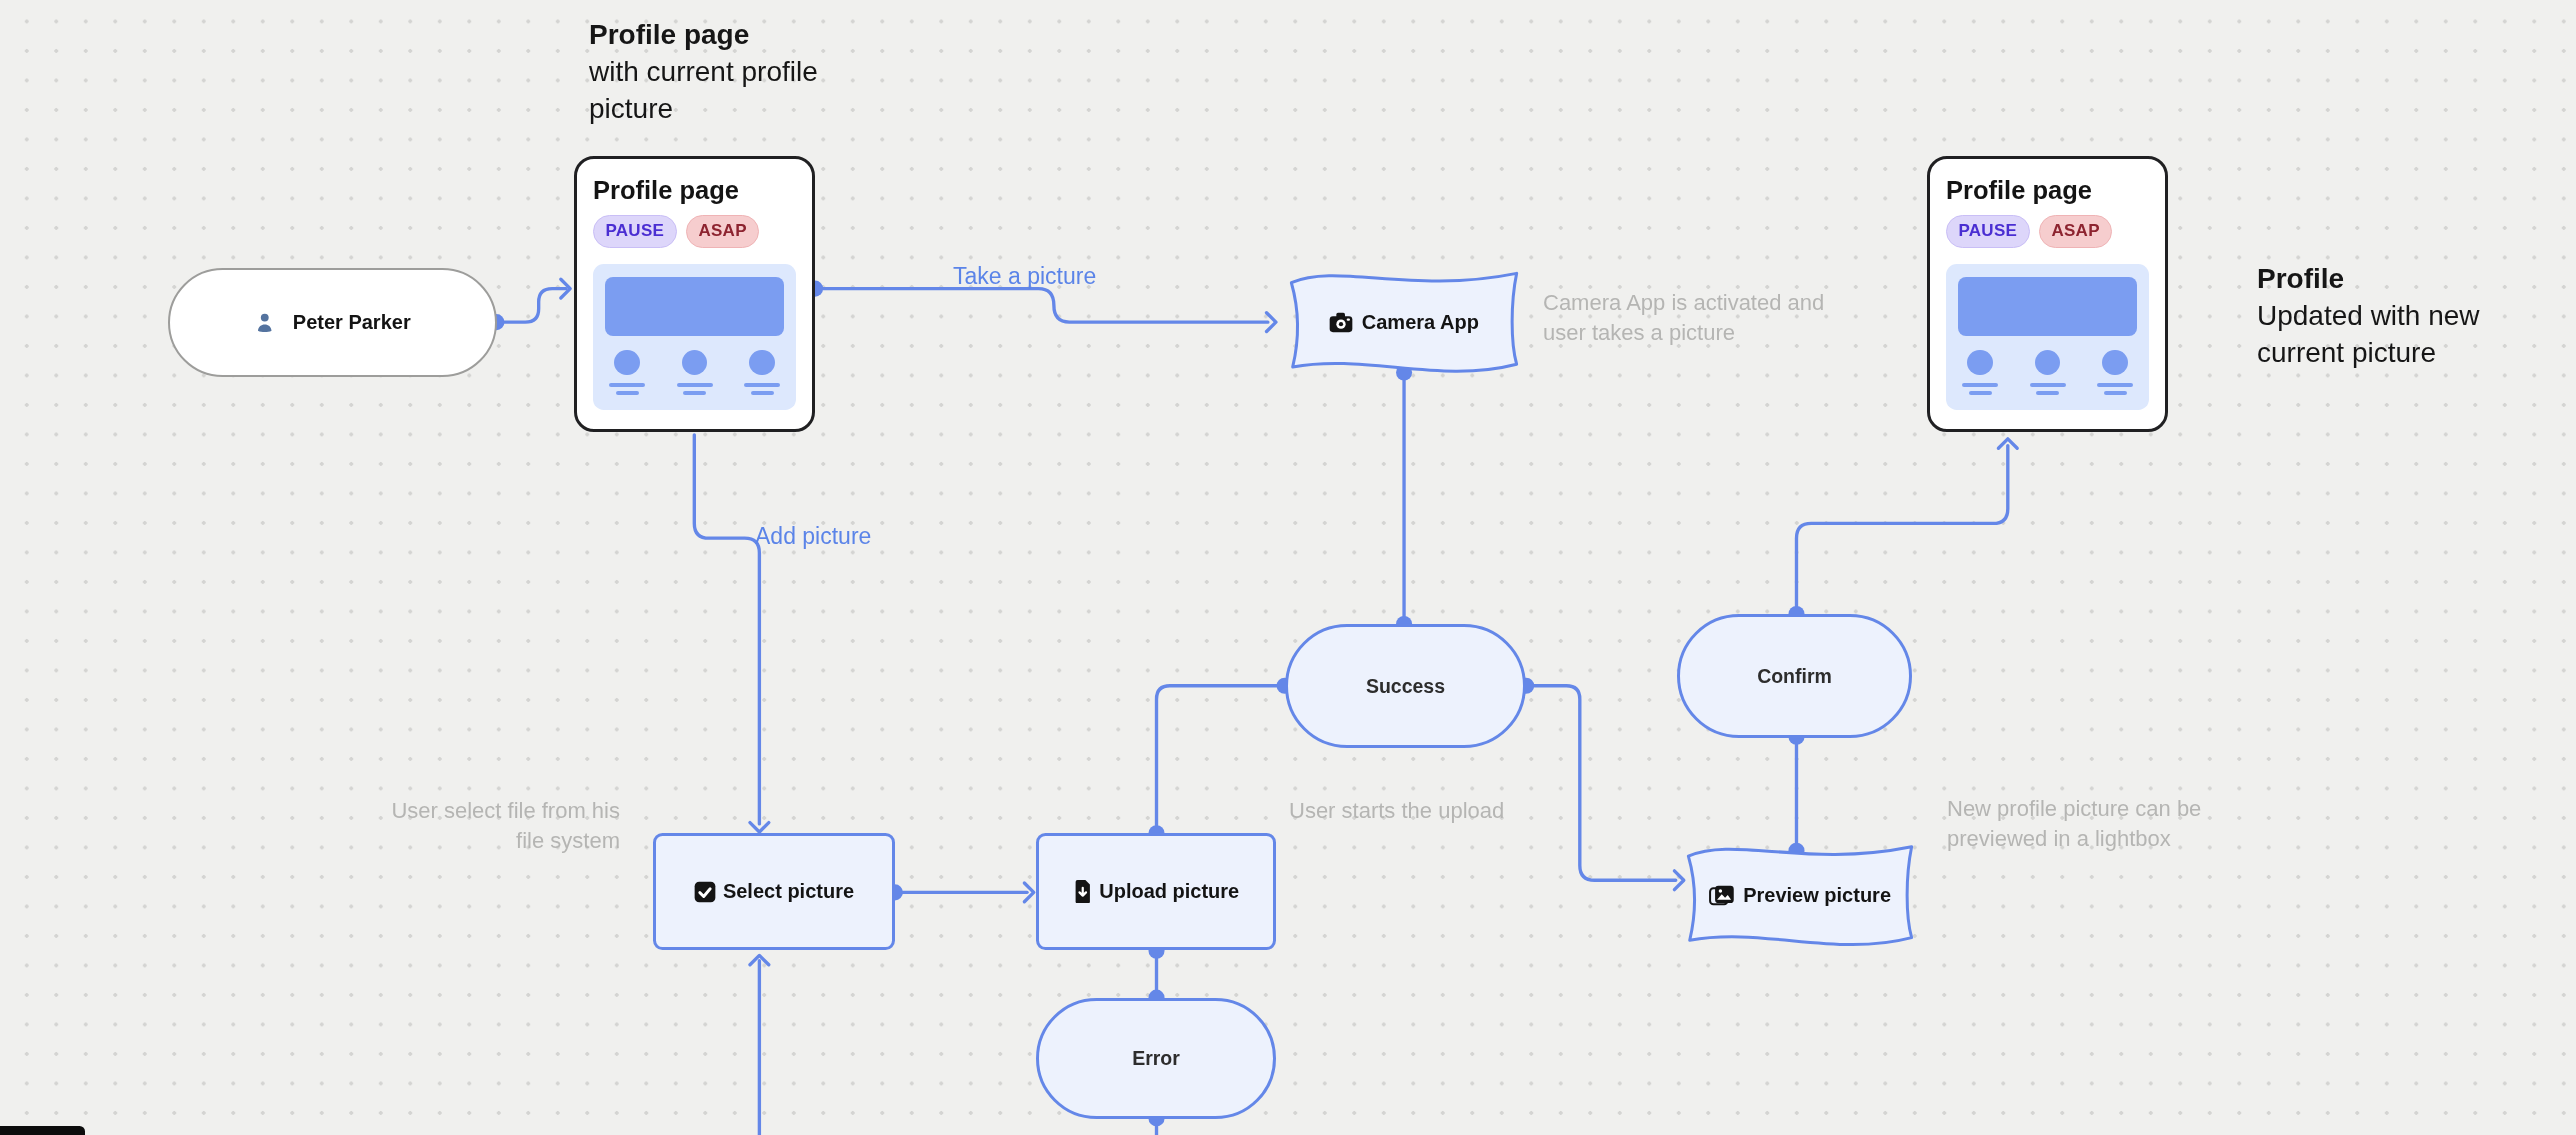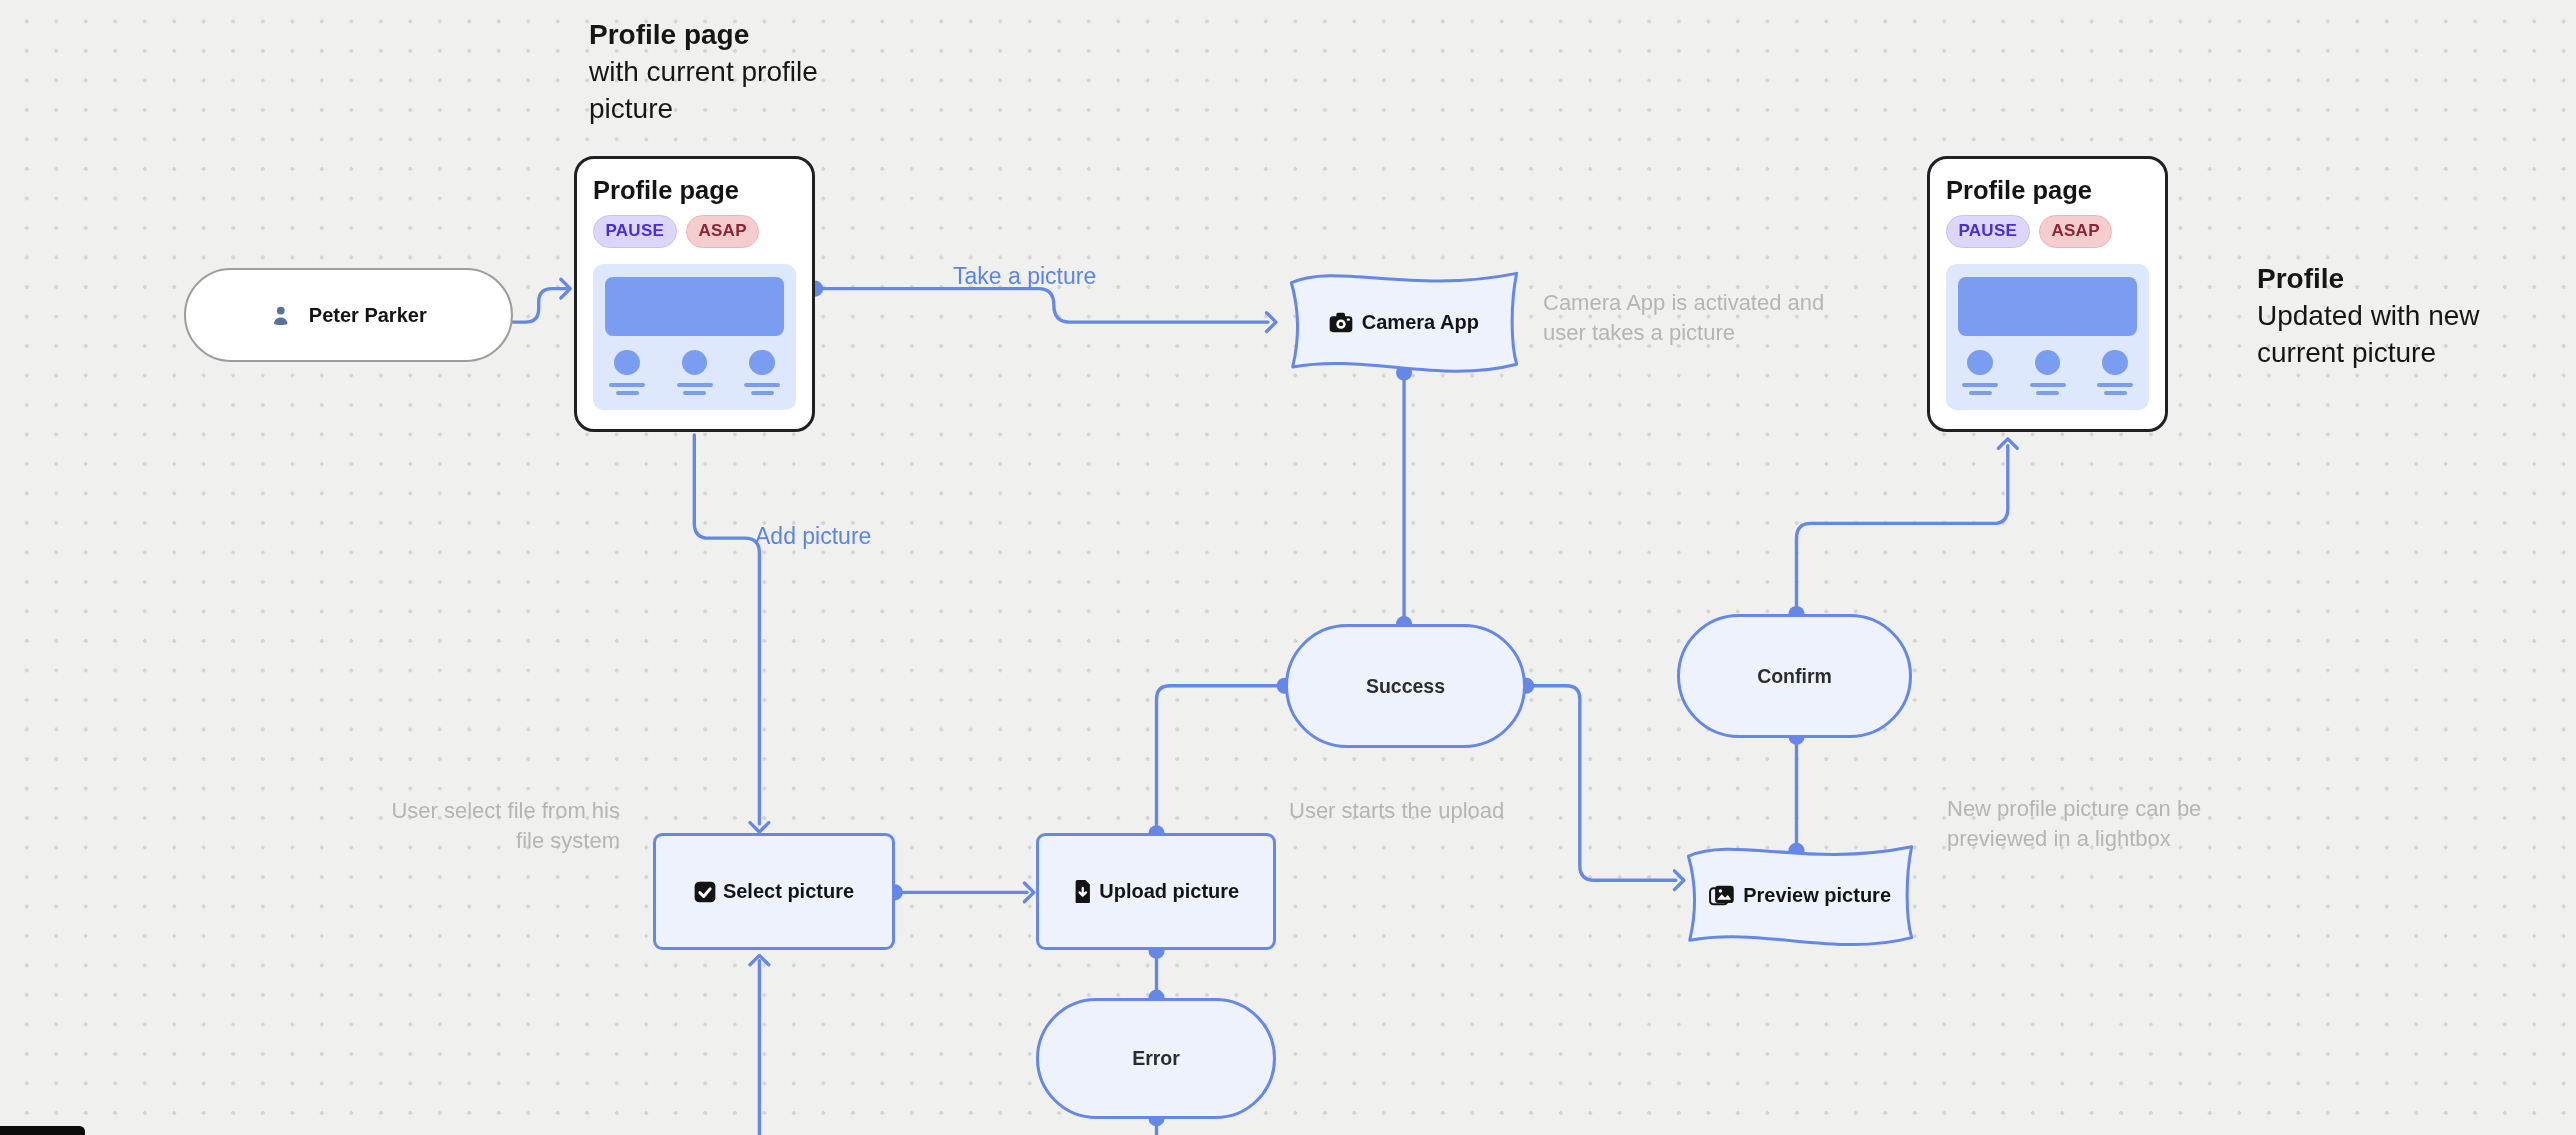--- a/index.html
+++ b/index.html
@@ -16,21 +16,21 @@
   .chev{stroke:#6487e8;stroke-width:5;fill:none;stroke-linecap:round;stroke-linejoin:round;}
   .dot{fill:#6487e8;}
   
   .annot{color:#161616;font-size:28px;line-height:37px;}
   .annot .t{font-weight:700;}
   .note{color:#b5b5b3;font-size:22px;line-height:30px;font-weight:400;}
   .note span,.annot span{display:block;}
   .bluelabel{color:#5b84e8;font-size:23px;font-weight:500;}
   
   .actor{
-    left:184px;top:268px;width:329px;height:94px;background:#ffffff;
+    left:168px;top:268px;width:329px;height:109px;background:#ffffff;
     border:2.3px solid #9d9d9b;border-radius:67px;display:flex;align-items:center;
     justify-content:center;gap:17px;box-sizing:border-box;
   }
   .actor .name{font-size:20px;font-weight:700;color:#141414;}
   
   .card{
     width:241px;height:276px;background:#ffffff;border:3.4px solid #202022;
     border-radius:20px;box-sizing:border-box;padding:17.4px 16px;
   }
   .card .title{font-size:25.5px;line-height:28px;font-weight:700;color:#141414;}

